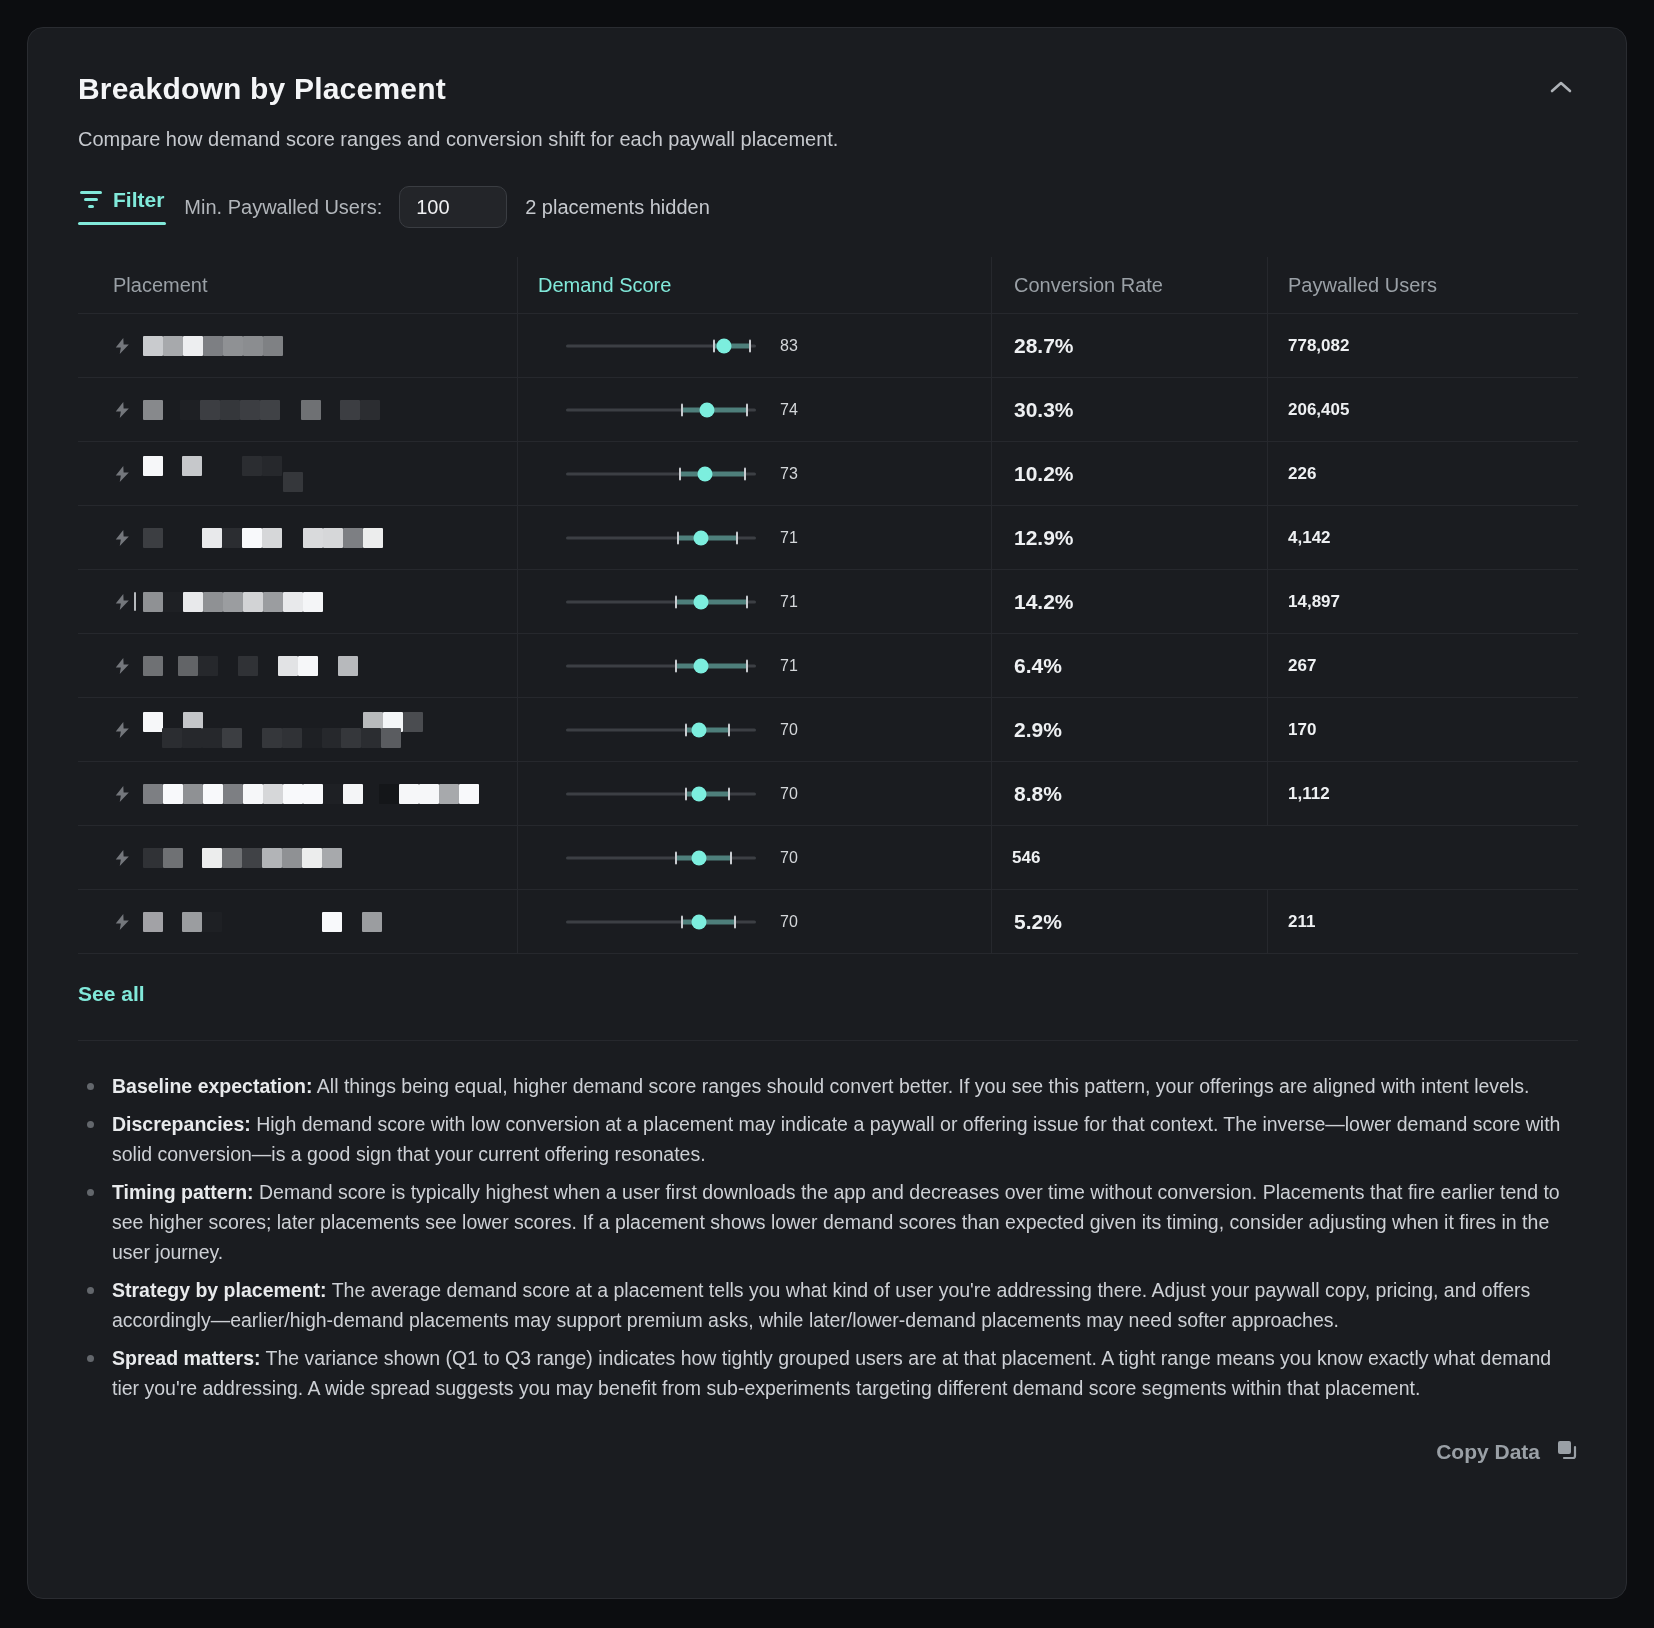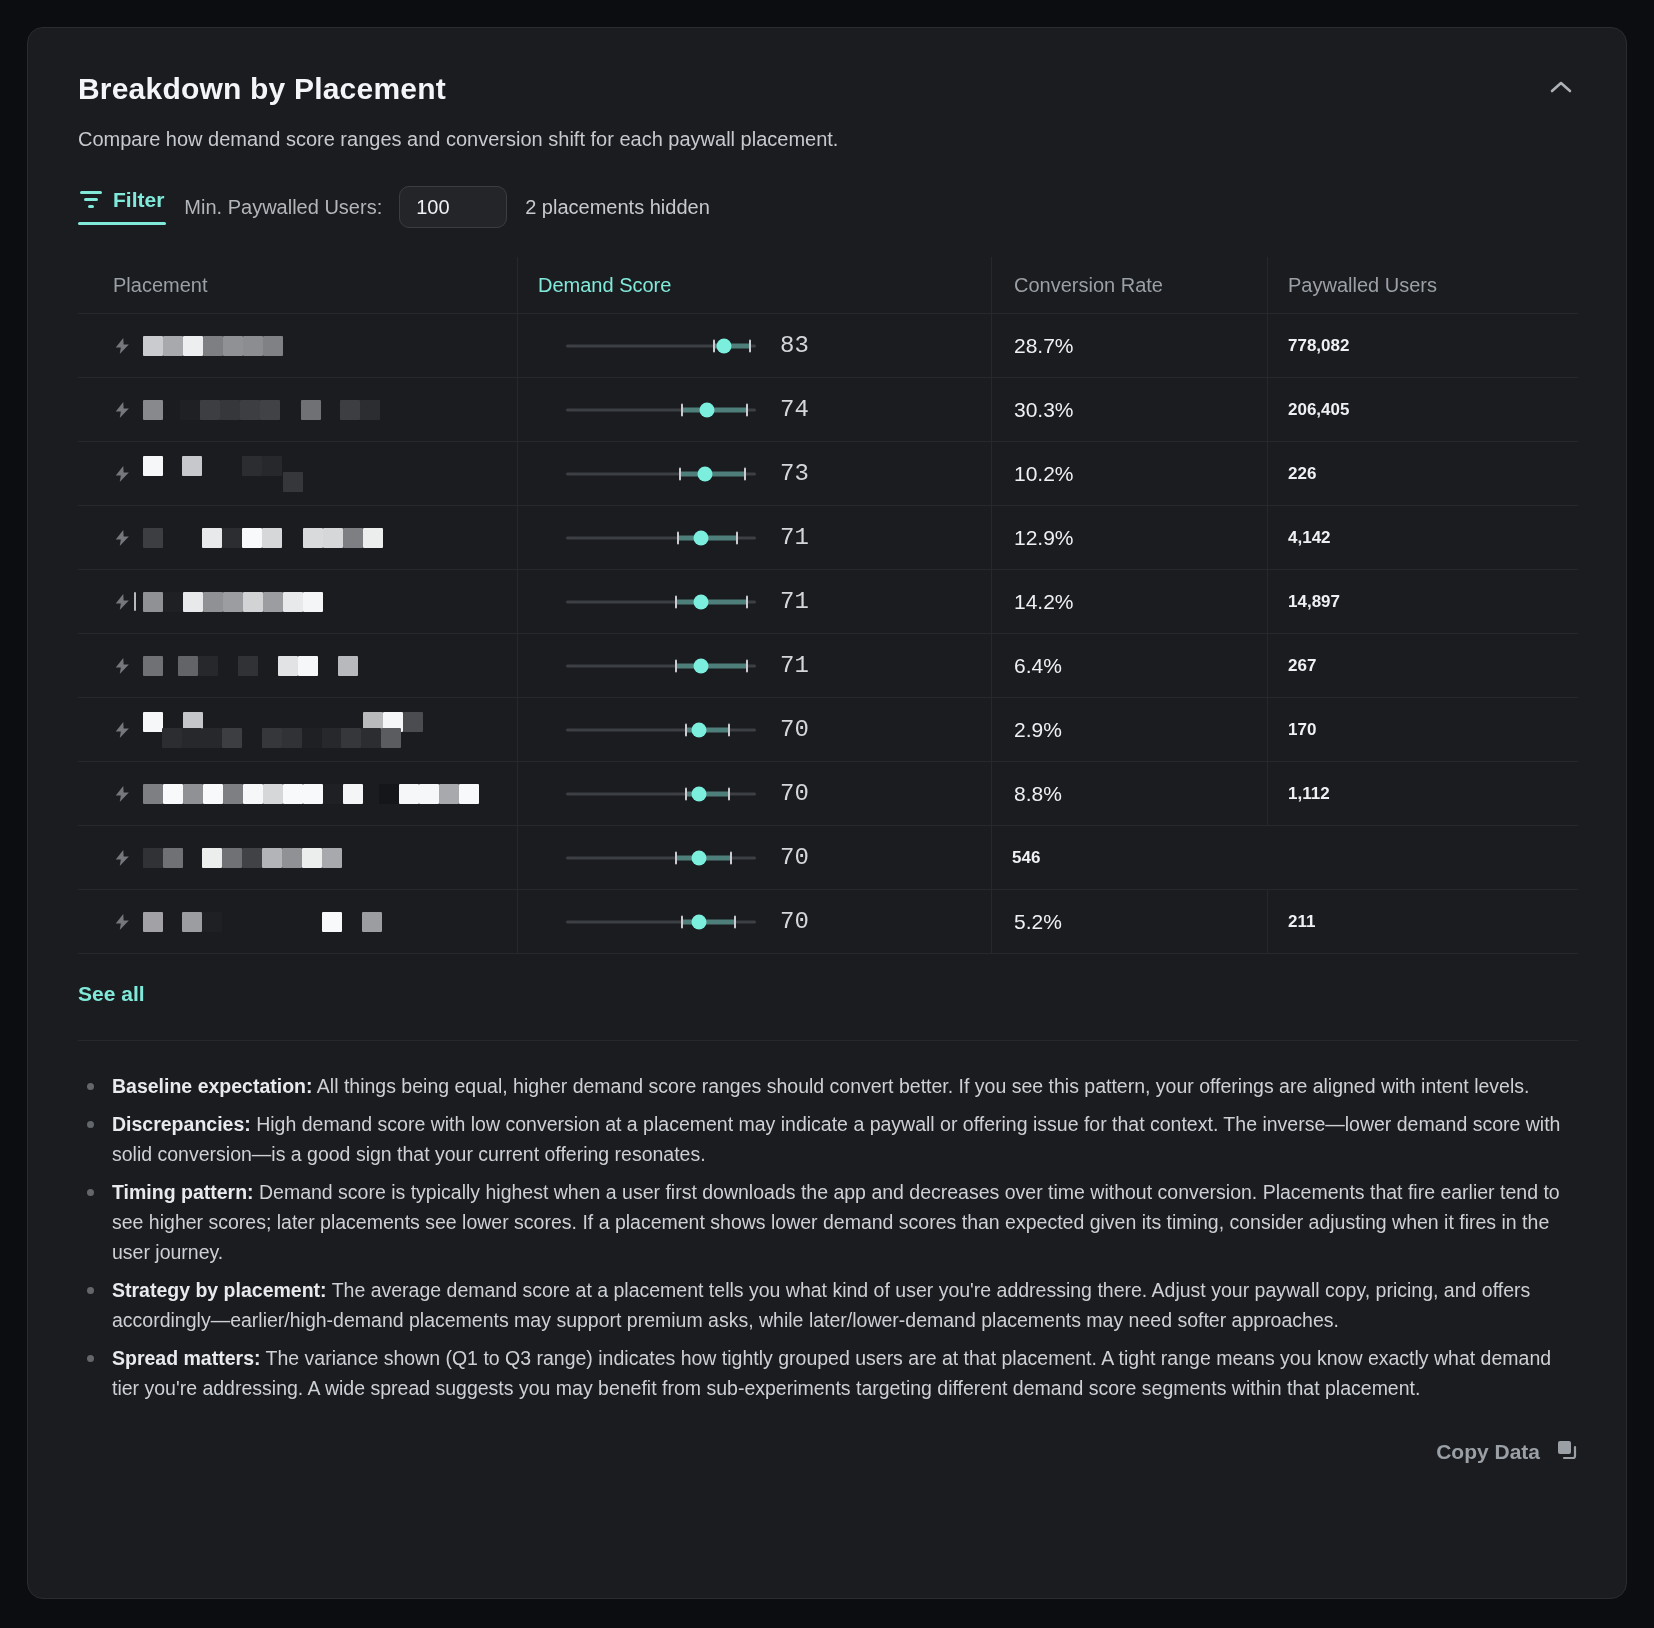--- a/index.html
+++ b/index.html
@@ -61,33 +61,33 @@
   .table .bottom-line{height:0;border-top:1px solid var(--line);}
   .th{display:flex;align-items:center;color:var(--muted);font-size:20px;font-weight:500;}
   .th.accent{color:var(--accent);}
   .th:nth-child(1){padding-left:35px;}
   .th:nth-child(2){padding-left:20px;border-left:1px solid var(--line);}
   .th:nth-child(3){padding-left:22px;border-left:1px solid var(--line);}
   .th:nth-child(4){padding-left:20px;border-left:1px solid var(--line);}
   .td{display:flex;align-items:center;overflow:hidden;}
   .c-place{padding-left:35px;}
   .c-score{padding-left:48px;border-left:1px solid var(--line);}
-  .c-conv{padding-left:22px;border-left:1px solid var(--line);color:var(--bright);font-size:21px;font-weight:400;}
+  .c-conv{padding-left:22px;border-left:1px solid var(--line);color:var(--bright);font-size:21px;font-weight:700;}
   .c-users{padding-left:20px;border-left:1px solid var(--line);color:var(--bright);font-size:17px;font-weight:700;}
   .place-icon{width:30px;display:flex;align-items:center;flex:0 0 auto;}
   .zap-bar{display:inline-block;width:2px;height:19px;background:#b6b9bd;margin-left:2px;border-radius:1px;}
   .redact{position:relative;height:48px;flex:1;}
   .r-line{position:absolute;left:0;right:0;top:50%;height:20px;}
   .r-block{position:absolute;top:0;width:20px;height:20px;border-radius:1px;}
   .slider{position:relative;width:190px;height:18px;flex:0 0 auto;}
   .slider .track{position:absolute;left:0;right:0;top:50%;height:3px;background:var(--track);transform:translateY(-50%);border-radius:2px;}
   .slider .range{position:absolute;top:50%;height:5px;background:var(--range);transform:translateY(-50%);}
   .slider .tick{position:absolute;top:50%;width:2px;height:13px;background:var(--tick);transform:translate(-50%,-50%);border-radius:1px;}
   .slider .dot{position:absolute;top:50%;width:15px;height:15px;border-radius:50%;background:var(--dot);transform:translate(-50%,-50%);}
-  .score-num{margin-left:24px;color:#d4d7da;font-size:24px;font-family:Liberation Mono, monospace;}
+  .score-num{margin-left:24px;color:#d4d7da;font-size:16px;font-family:Liberation Sans, sans-serif;}
   
   .see-all-wrap{display:flex;justify-content:flex-start;padding:28px 0 34px 0;}
   .see-all{color:var(--accent);font-size:21px;font-weight:700;cursor:pointer;background:none;border:none;font-family:inherit;}
   .divider{height:1px;background:var(--line);}
   
   .insights{list-style:none;padding:30px 0 6px 8px;}
   .insights li{
     position:relative;padding-left:26px;margin-bottom:8px;
     color:var(--text);font-size:19.5px;line-height:30px;max-width:1480px;
   }

